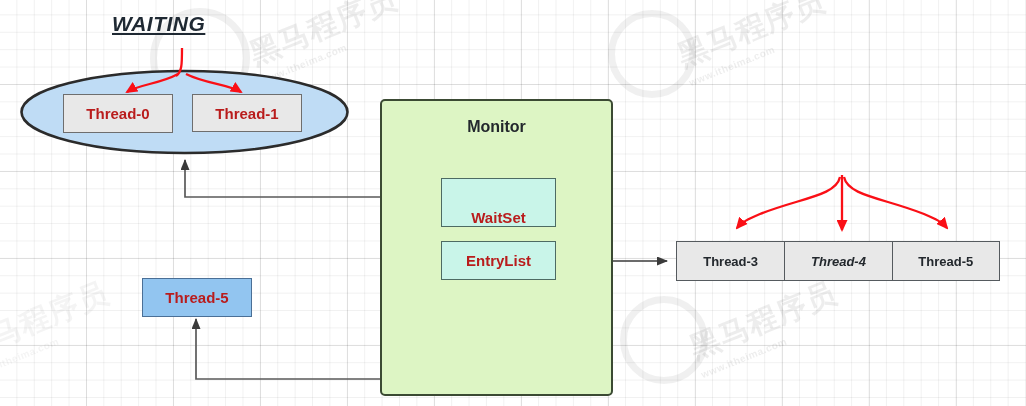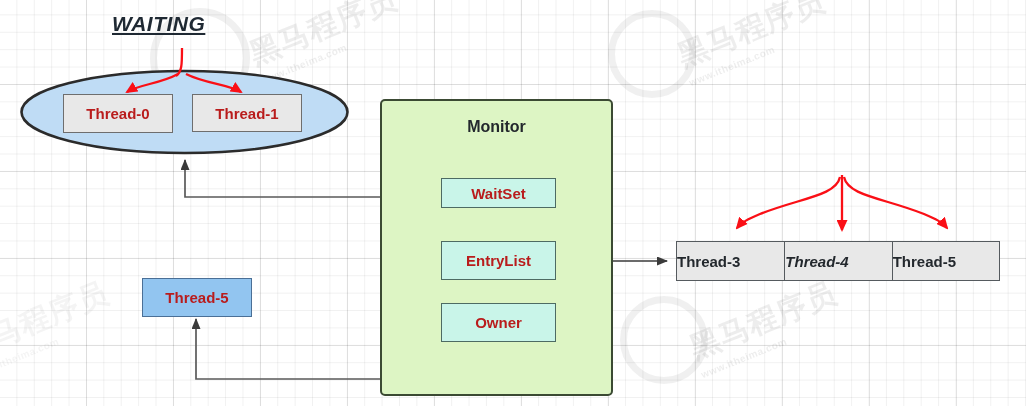--- a/index.html
+++ b/index.html
@@ -121,23 +121,23 @@
     position: absolute;
     display: flex;
     box-sizing: border-box;
     background: #e8e8e8;
     border: 1.8px solid #555a5e;
   }
   .blocked-cell {
     box-sizing: border-box;
     display: flex;
     align-items: center;
-    justify-content: flex-start;
-    font-weight: bold;
-    font-size: 15px;
+    justify-content: center;
+    font-weight: bold;
+    font-size: 13px;
     color: #23282d;
     white-space: nowrap;
   }
   .blocked-cell + .blocked-cell {
     border-left: 1.8px solid #555a5e;
   }
 </style>
 </head>
 <body>
 
@@ -200,28 +200,25 @@
     <span>Thread-0</span>
   </div>
   <div class="node node-gray" style="left:192px; top:94px; width:110px; height:38px;">
     <span>Thread-1</span>
   </div>
 
   <div class="monitor-box" style="left:380px; top:99px; width:233px; height:297px;">
     <div class="monitor-title" style="top:17px;">Monitor</div>
   </div>
 
-  <div class="node node-mint" style="left:441px; top:178px; width:115px; height:30px;">
+  <div class="node node-mint" style="left:441px; top:178px; width:115px; height:49px;align-items:flex-end;">
     <span>WaitSet</span>
   </div>
   <div class="node node-mint" style="left:441px; top:241px; width:115px; height:39px;">
     <span>EntryList</span>
-  </div>
-  <div class="node node-mint" style="left:441px; top:303px; width:115px; height:39px;">
-    <span>Owner</span>
   </div>
 
   <div class="node node-blue" style="left:142px; top:278px; width:110px; height:39px;">
     <span>Thread-5</span>
   </div>
 
   <div class="blocked-row" style="left:676px; top:241px; width:324px; height:40px;">
     <div class="blocked-cell" style="width:108px;">
       <span>Thread-3</span>
     </div>

